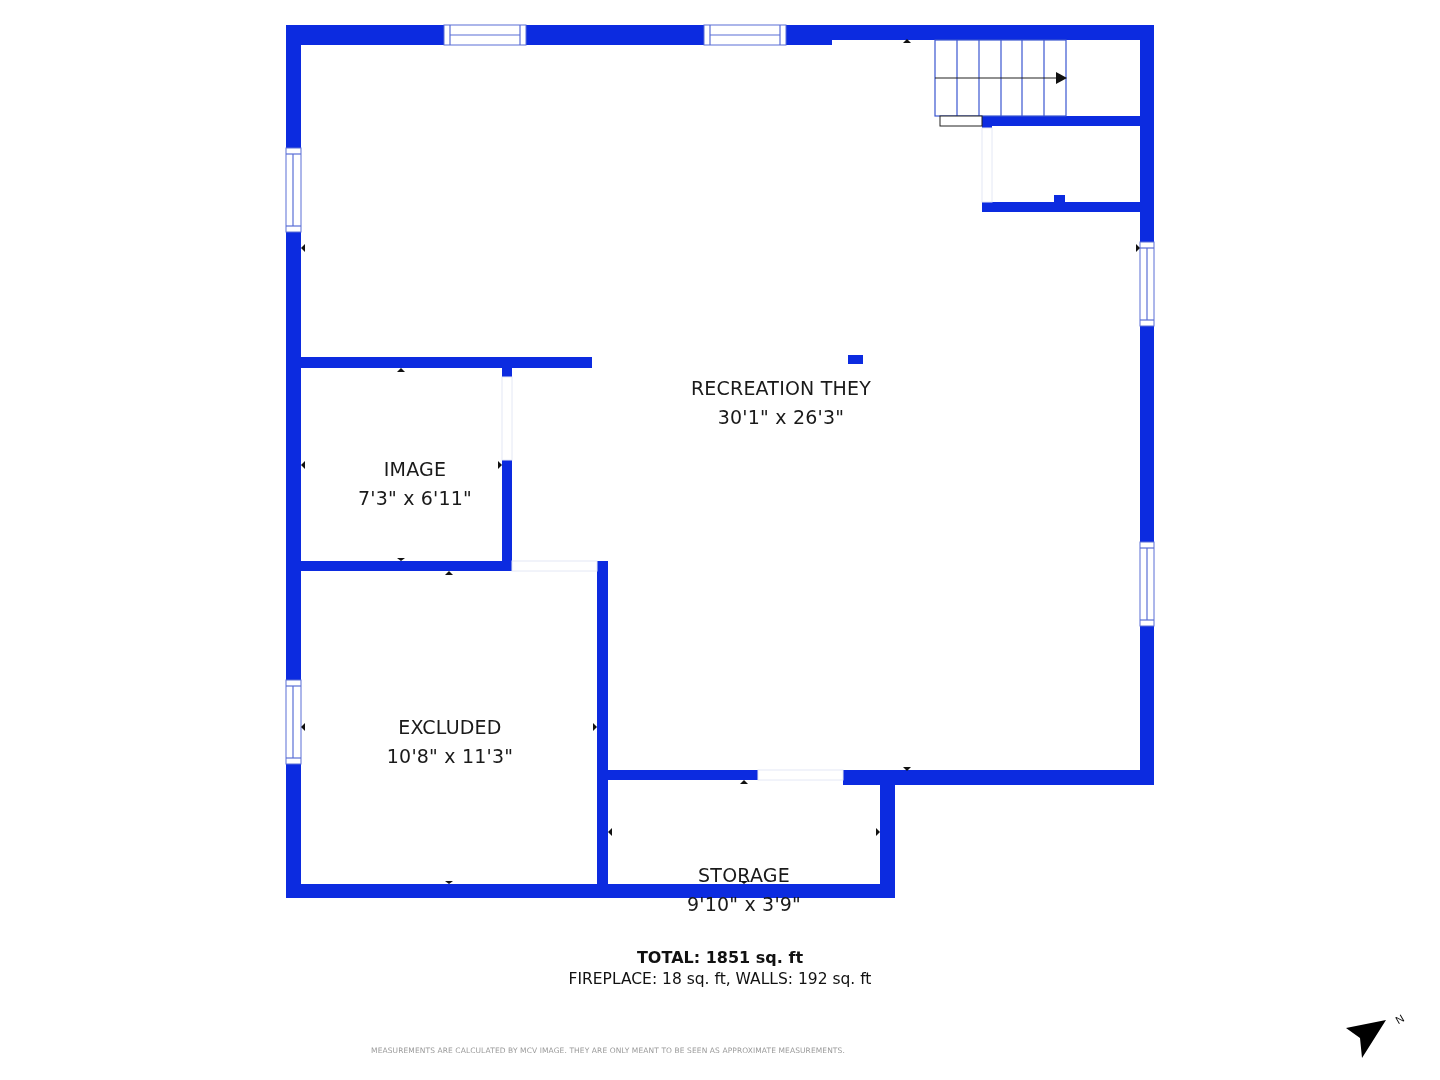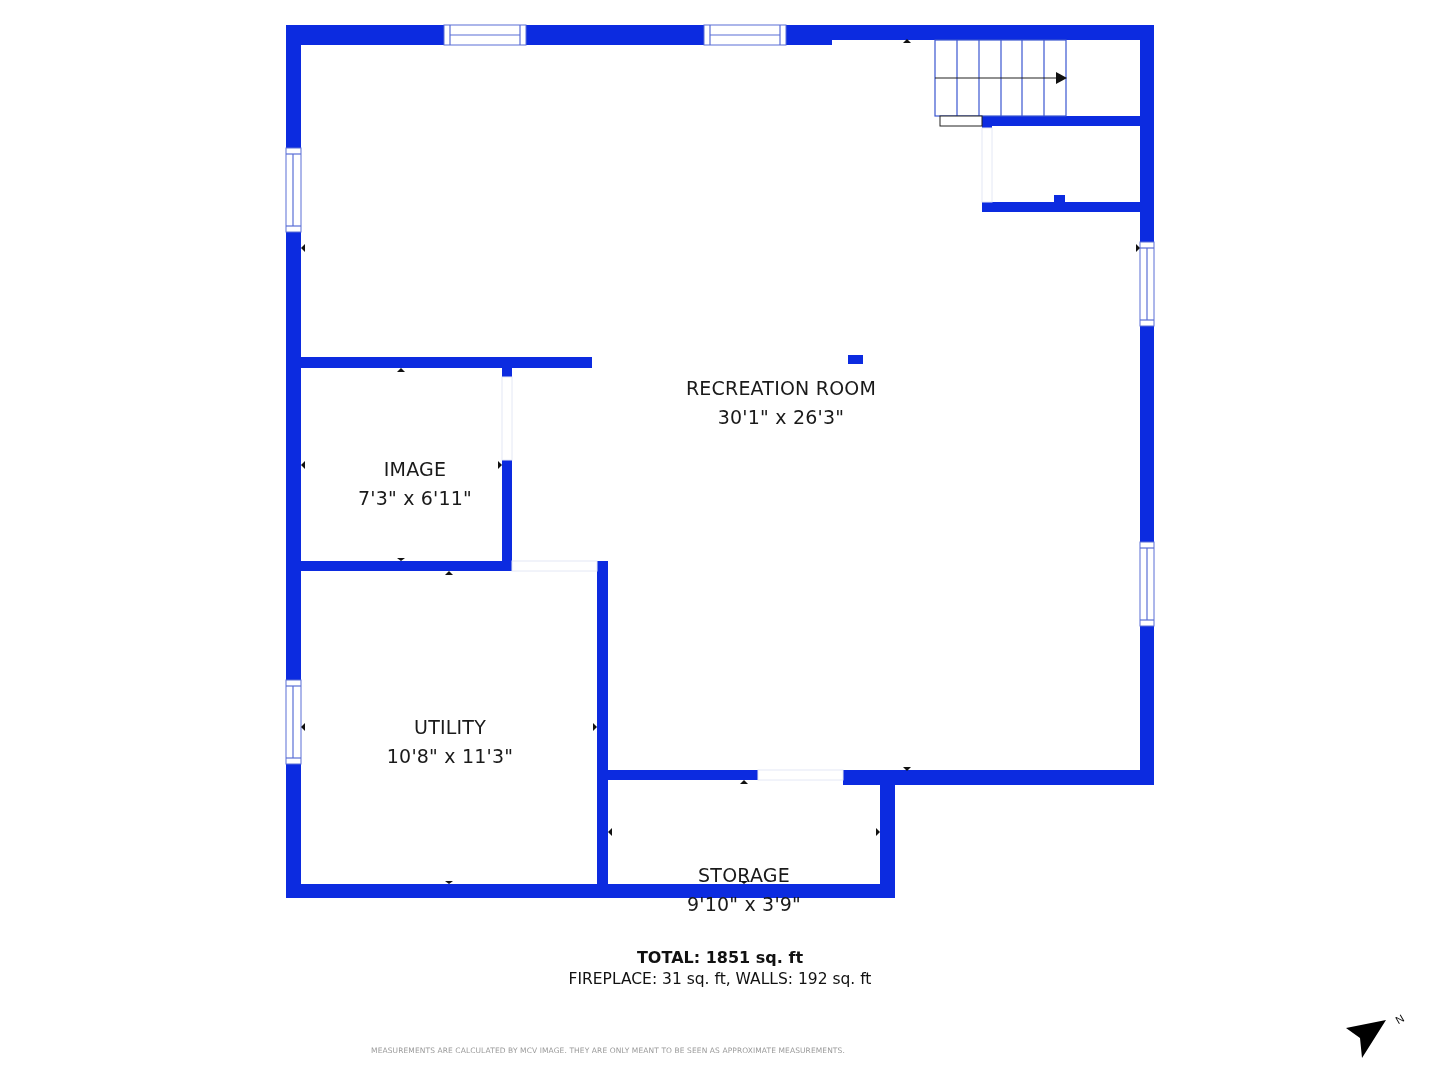--- a/index.html
+++ b/index.html
@@ -123,38 +123,38 @@
     <polygon class="mark" points="301,727 305,723 305,731"></polygon>
     <polygon class="mark" points="597,727 593,723 593,731"></polygon>
     <polygon class="mark" points="740,784 744,780 748,784"></polygon>
     <polygon class="mark" points="740,881 744,884 748,881"></polygon>
     <polygon class="mark" points="608,832 612,828 612,836"></polygon>
     <polygon class="mark" points="880,832 876,828 876,836"></polygon>
   </g>
 </svg>
 
 <div class="room-label" style="left:781px; top:374px;">
-  <div>RECREATION ROOM</div>
+  <div>RECREATION THEY</div>
   <div>30'1" x 26'3"</div>
 </div>
 <div class="room-label" style="left:415px; top:455px;">
   <div>IMAGE</div>
   <div>7'3" x 6'11"</div>
 </div>
 <div class="room-label" style="left:450px; top:713px;">
-  <div>UTILITY</div>
+  <div>EXCLUDED</div>
   <div>10'8" x 11'3"</div>
 </div>
 <div class="room-label" style="left:744px; top:861px;">
   <div>STORAGE</div>
   <div>9'10" x 3'9"</div>
 </div>
 
 <div class="summary">
   <div class="total">TOTAL: 1851 sq. ft</div>
-  <div>FIREPLACE: 31 sq. ft, WALLS: 192 sq. ft</div>
+  <div>FIREPLACE: 18 sq. ft, WALLS: 192 sq. ft</div>
 </div>
 <div class="disclaimer">MEASUREMENTS ARE CALCULATED BY MCV IMAGE. THEY ARE ONLY MEANT TO BE SEEN AS APPROXIMATE MEASUREMENTS.</div>
 
 <svg class="compass" viewBox="0 0 70 56" xmlns="http://www.w3.org/2000/svg">
   <polygon points="6,20 46,12 22,50 20,30" fill="#000"></polygon>
   <text x="56" y="16" font-size="11" font-family="Liberation Sans, sans-serif" transform="rotate(-30 58 12)">N</text>
 </svg>
 
 </body></html>

